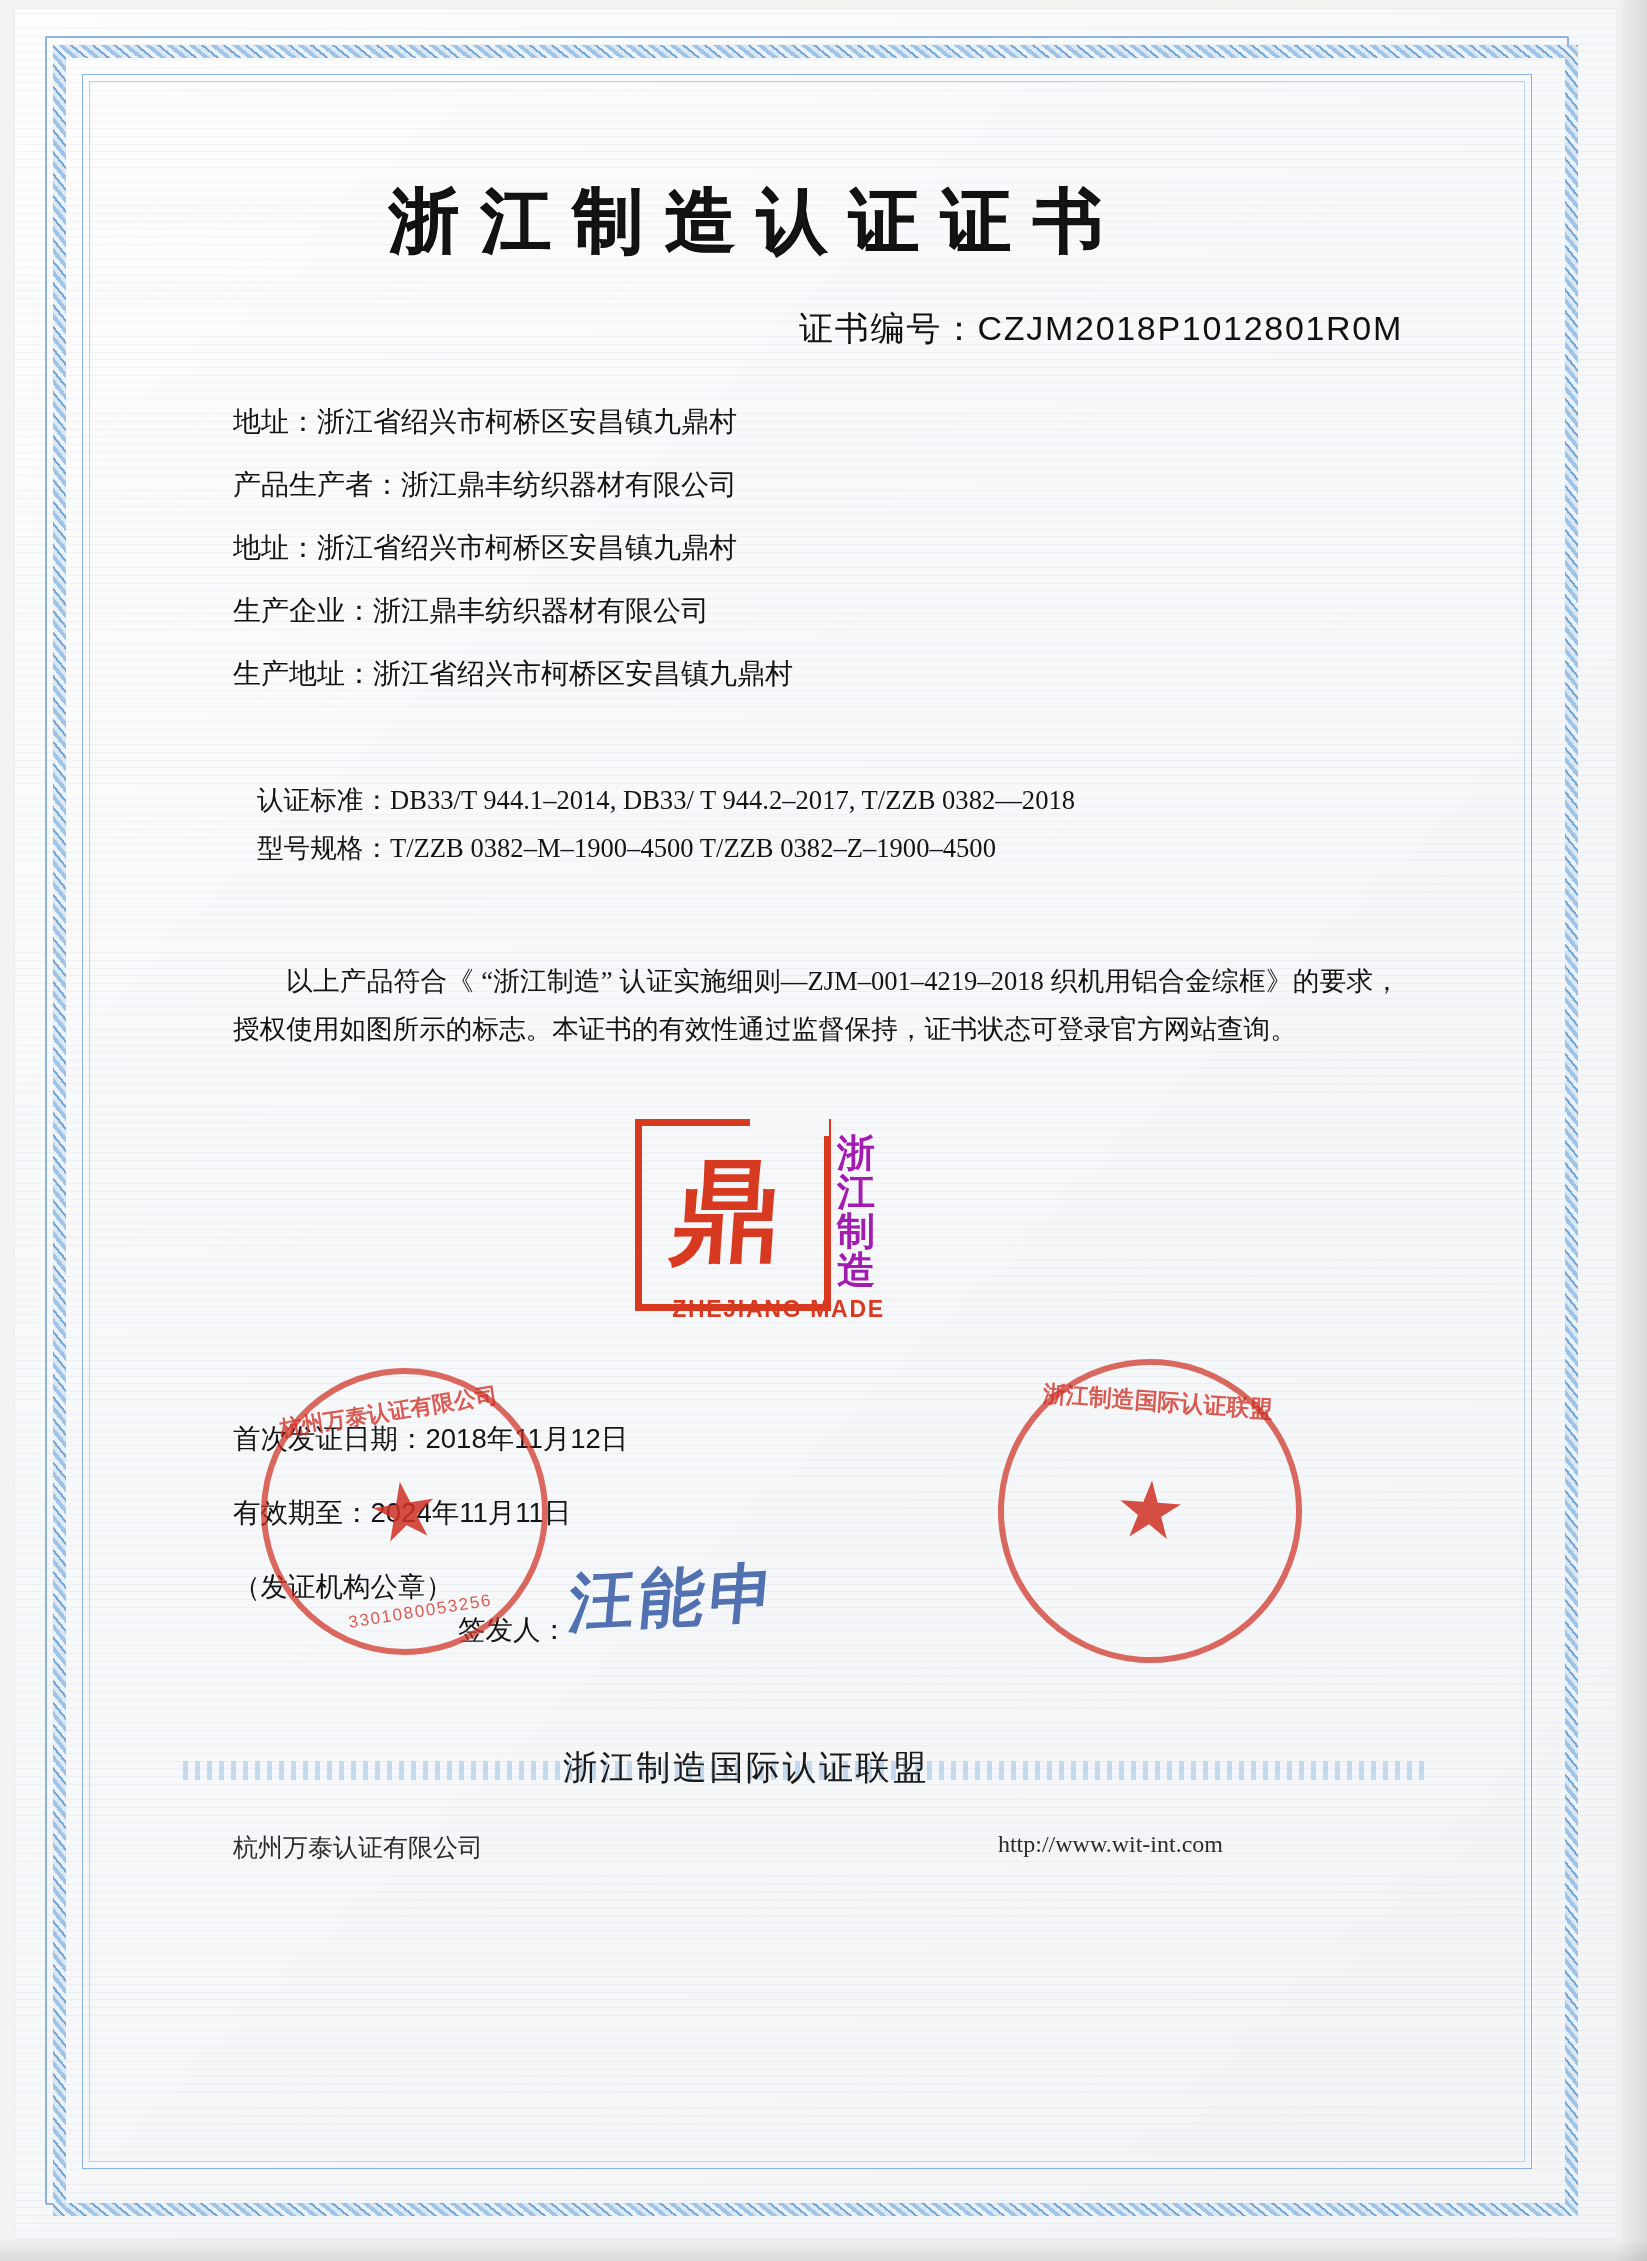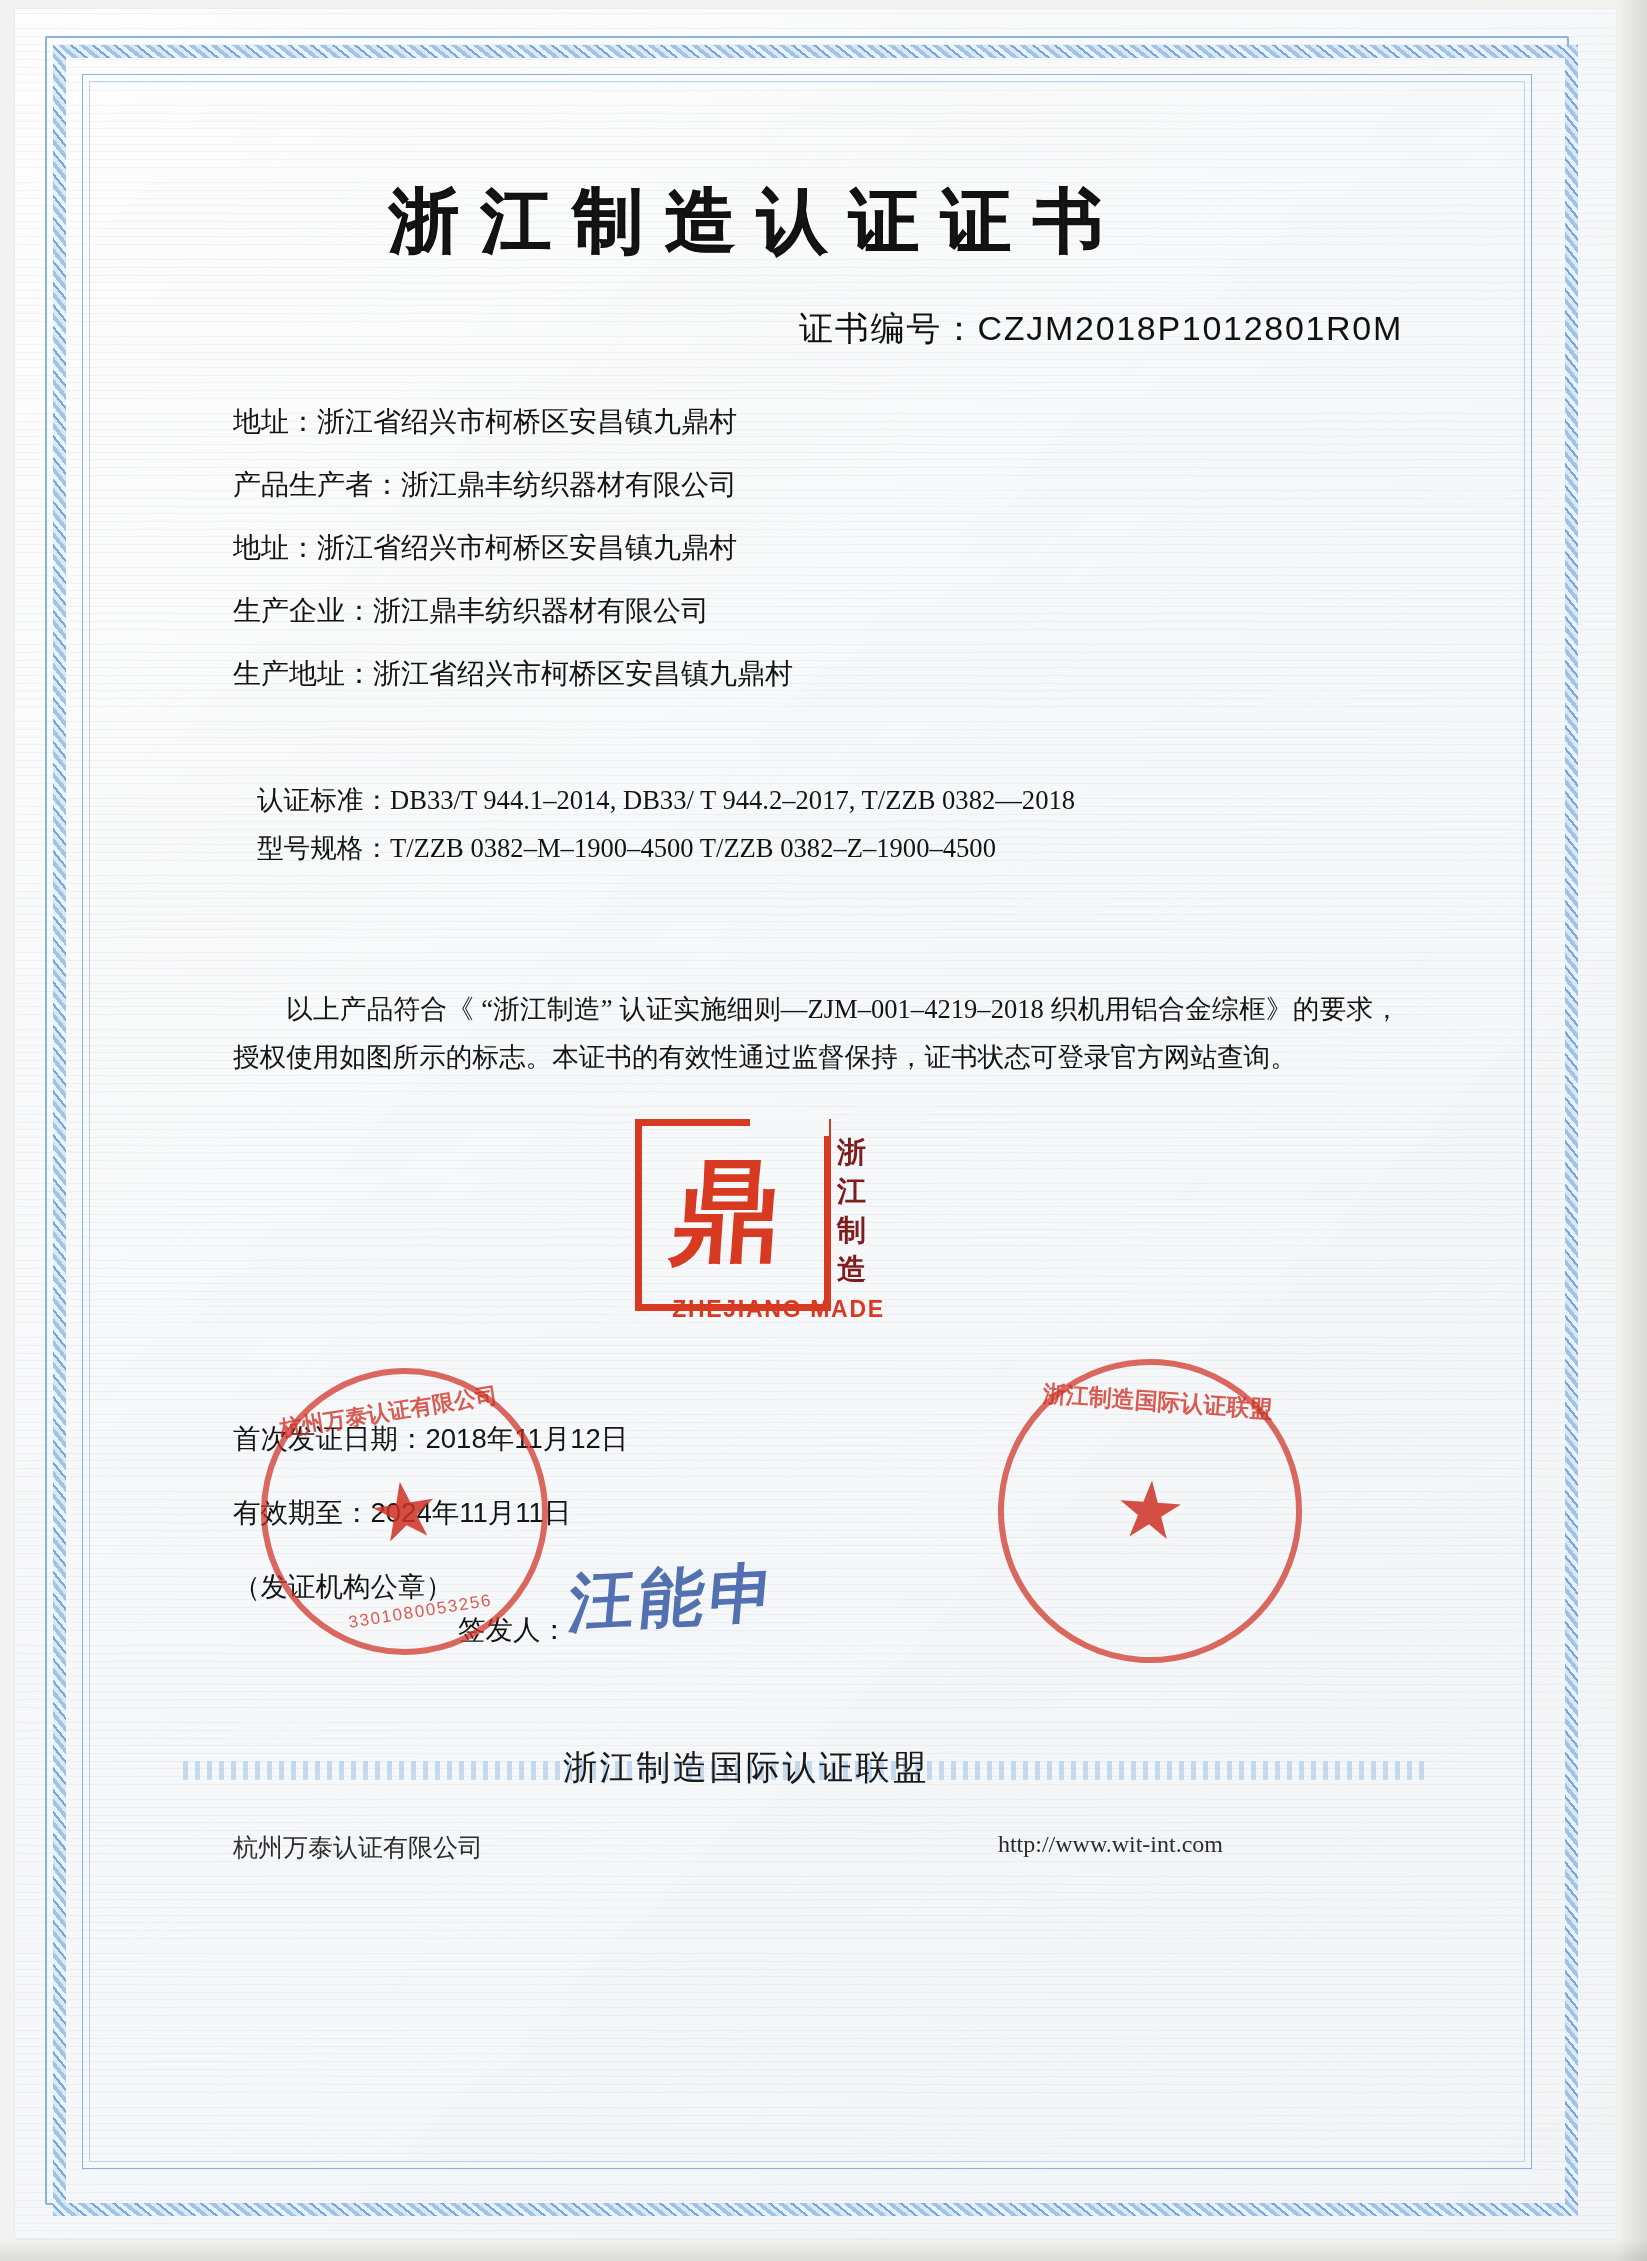--- a/index.html
+++ b/index.html
@@ -144,21 +144,21 @@
     font-family: "Liberation Serif", serif;
     white-space: nowrap;
     margin-left: 24px;
   }
   .std-line .lbl {
     font-family: "Liberation Sans", sans-serif;
   }
 
   .para {
     position: absolute;
-    top: 904px;
+    top: 876px;
     left: 144px;
     width: 1167px;
     font-size: 26.6px;
     line-height: 48px;
     color: #141414;
     text-indent: 53px;
     font-family: "Liberation Serif", serif;
     text-align: justify;
   }
 
@@ -191,23 +191,23 @@
     font-size: 110px;
     font-weight: 700;
     line-height: 146px;
     text-align: center;
     transform: skewX(-4deg);
   }
   .logo-cn {
     position: absolute;
     left: 216px; top: 13.7px;
     width: 38px;
-    color: #7f1d1d;
+    color: #a21caf;
     font-family: "DejaVu Serif", serif;
-    font-size: 29px;
+    font-size: 38px;
     line-height: 39px;
     font-weight: 700;
     letter-spacing: 0;
   }
   .logo-en {
     position: absolute;
     left: 29px; top: 177px;
     width: 257px;
     text-align: center;
     color: #d83a21;

